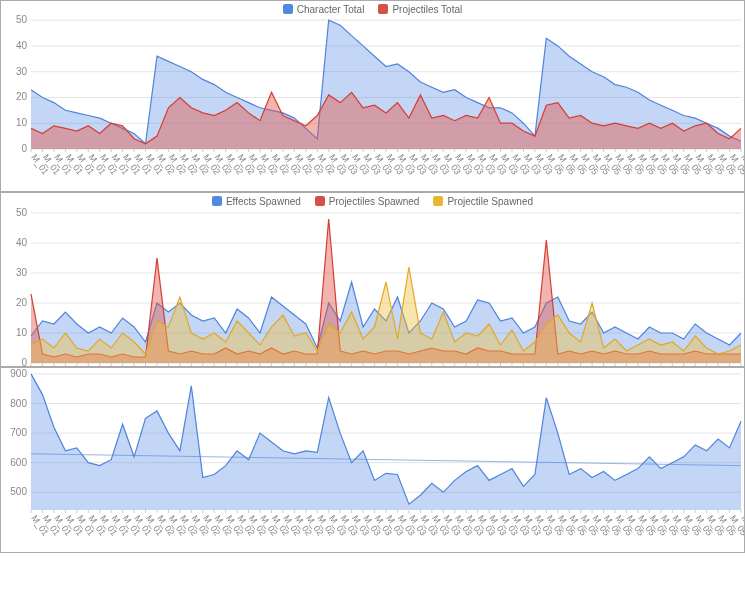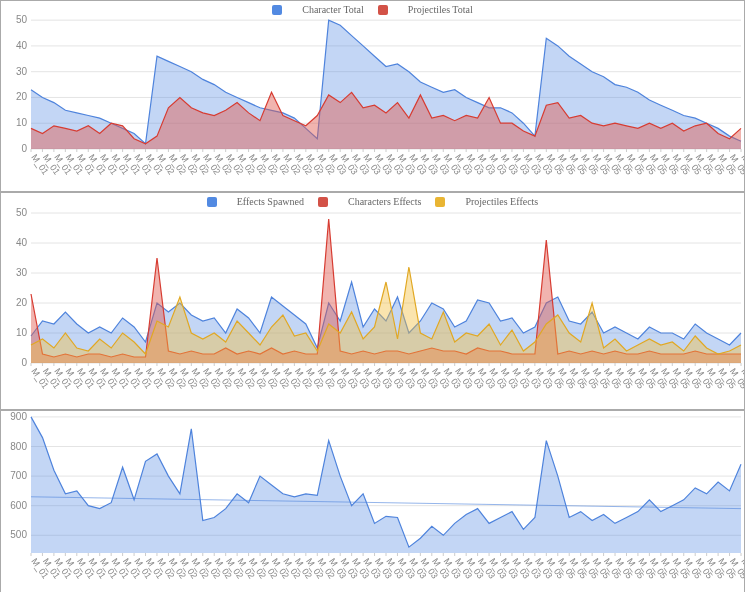--- a/index.html
+++ b/index.html
@@ -17,21 +17,21 @@
     overflow: hidden;
   }
   .legend {
     display: flex;
     justify-content: center;
     gap: 14px;
     padding: 3px 0 0 0;
     font-size: 10px;
     color: #666;
   }
-  .legend-item { display: flex; align-items: center; gap: 20px; font-family: Liberation Serif, serif; }
+  .legend-item { display: flex; align-items: flex-start; gap: 4px; }
   .sw { width: 10px; height: 10px; border-radius: 2px; display: inline-block; }
   svg { display: block; width: 100%; }
   .grid line { stroke: #e4e4e4; stroke-width: 1; }
   .yaxis text { fill: #888; font-size: 10px; }
   .xaxis text { fill: #888; font-size: 9px; }
   .xaxis line.tick { stroke: #ccc; }
   .area-blue { fill: rgba(84,138,226,0.35); }
   .line-blue { stroke: rgba(78,131,220,1); stroke-width: 1.2; fill: none; }
   .area-red { fill: rgba(224,88,78,0.45); }
   .line-red { stroke: rgba(215,60,50,1); stroke-width: 1.2; fill: none; }
@@ -196,33 +196,33 @@
           <text x="0" y="0" transform="translate(705.6451612903226,142) rotate(55)">M_05</text>
           <line class="tick" x1="717.0967741935484" x2="717.0967741935484" y1="134" y2="137"></line>
           <text x="0" y="0" transform="translate(717.0967741935484,142) rotate(55)">M_05</text>
           <line class="tick" x1="728.5483870967741" x2="728.5483870967741" y1="134" y2="137"></line>
           <text x="0" y="0" transform="translate(728.5483870967741,142) rotate(55)">M_05</text>
           <line class="tick" x1="740" x2="740" y1="134" y2="137"></line>
           <text x="0" y="0" transform="translate(740,142) rotate(55)">M_05</text>
         </g>
       </svg>
     </div>
-    <div class="panel" style="height: 218px;">
+    <div class="panel" style="height: 175px;">
       <div class="legend">
         <div class="legend-item">
           <span class="sw" style="background: rgb(82, 138, 226);"></span>
           <span>Effects Spawned</span>
         </div>
         <div class="legend-item">
           <span class="sw" style="background: rgb(211, 82, 71);"></span>
-          <span>Characters Effects</span>
+          <span>Projectiles Spawned</span>
         </div>
         <div class="legend-item">
           <span class="sw" style="background: rgb(233, 181, 51);"></span>
-          <span>Projectiles Effects</span>
+          <span>Projectile Spawned</span>
         </div>
       </div>
       <svg width="745" height="196">
         <g class="grid yaxis">
           <line x1="30" x2="740" y1="156" y2="156"></line>
           <text x="26" y="159" text-anchor="end">0</text>
           <line x1="30" x2="740" y1="126" y2="126"></line>
           <text x="26" y="129" text-anchor="end">10</text>
           <line x1="30" x2="740" y1="96" y2="96"></line>
           <text x="26" y="99" text-anchor="end">20</text>

